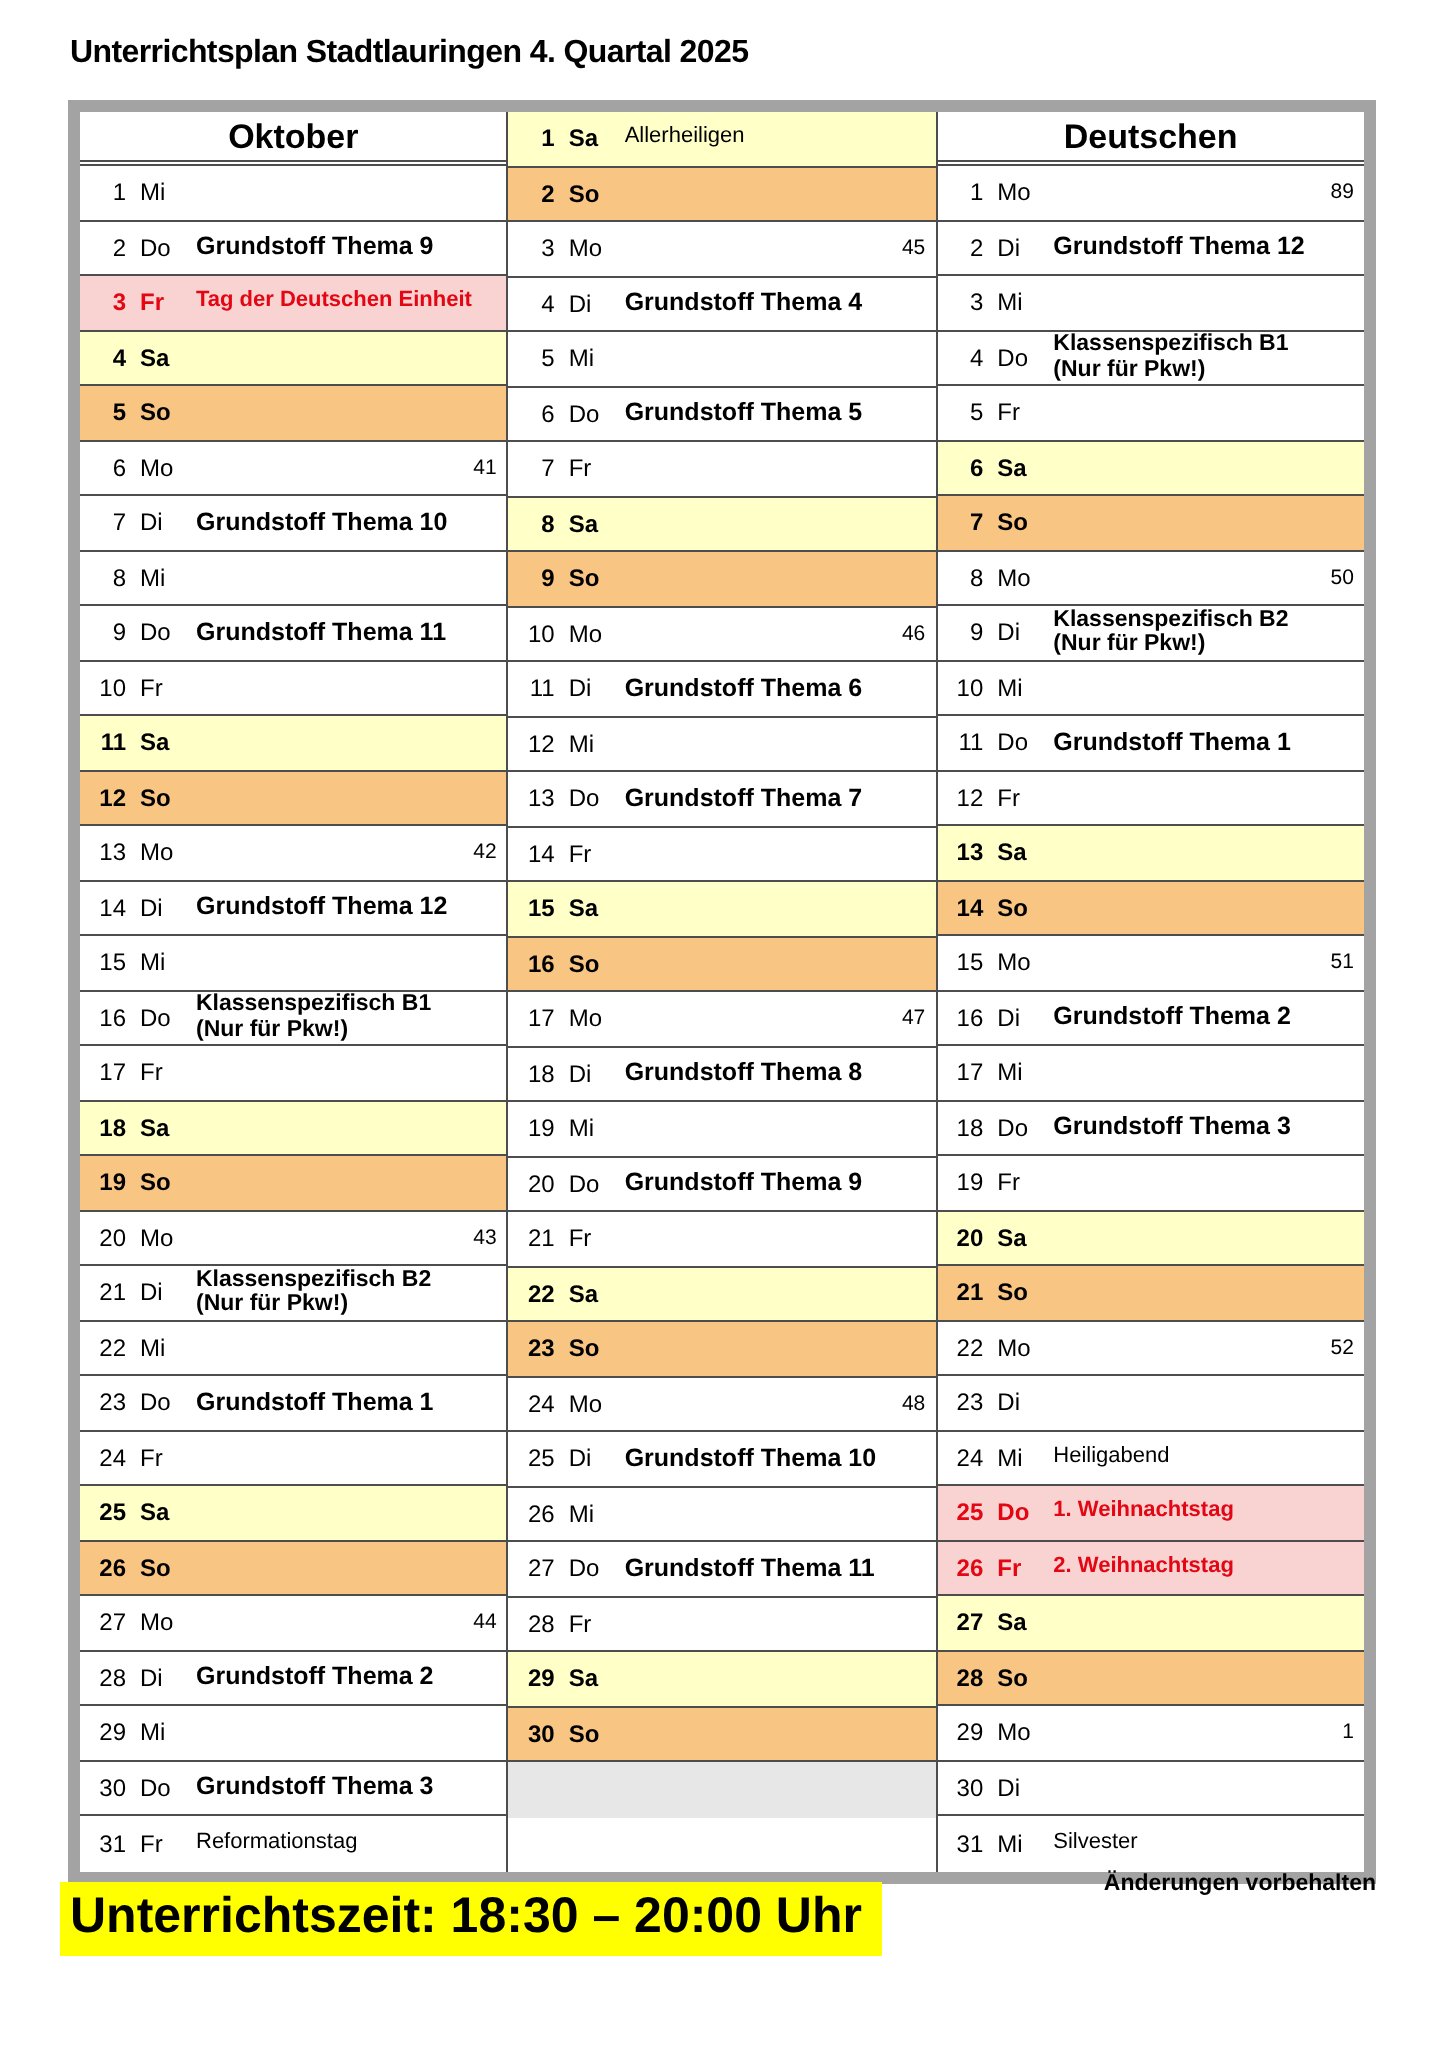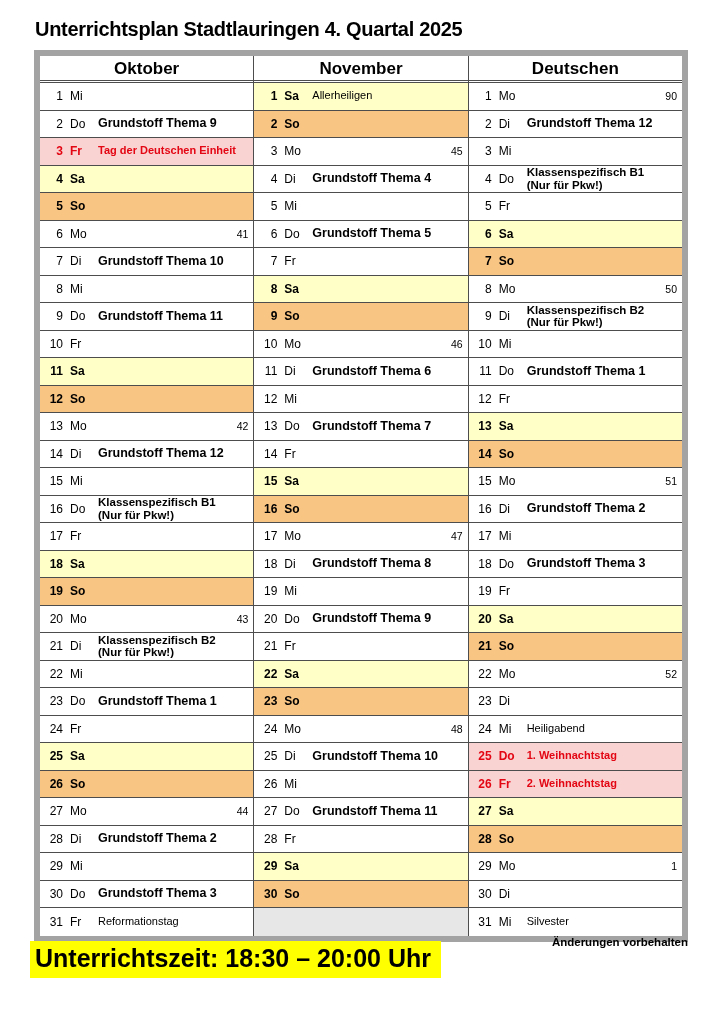--- a/index.html
+++ b/index.html
@@ -12,21 +12,21 @@
     height: 1024px;
     position: relative;
     font-family: "Liberation Sans", sans-serif;
     color: #000;
     overflow: hidden;
   }
   .page-title {
     position: absolute;
     left: 35px;
     top: 18px;
-    font-size: 20px;
+    font-size: 16px;
     font-weight: bold;
     letter-spacing: -0.3px;
     white-space: nowrap;
   }
   .cal-table {
     position: absolute;
     left: 34px;
     top: 50px;
     width: 654px;
     border: 6px solid #a3a3a3;
@@ -276,21 +276,20 @@
         <span class="day-wd">Do</span>
         <span class="day-ev bold">Grundstoff Thema 3</span>
       </div>
       <div class="day-row ">
         <span class="day-num">31</span>
         <span class="day-wd">Fr</span>
         <span class="day-ev plain">Reformationstag</span>
       </div>
     </div>
     <div class="month-col">
-      <div class="month-header">November</div>
       <div class="day-row sat">
         <span class="day-num">1</span>
         <span class="day-wd">Sa</span>
         <span class="day-ev plain">Allerheiligen</span>
       </div>
       <div class="day-row sun">
         <span class="day-num">2</span>
         <span class="day-wd">So</span>
         <span class="day-ev bold"></span>
       </div>
@@ -439,21 +438,21 @@
         <span class="day-ev bold"></span>
       </div>
       <div class="day-row empty"></div>
     </div>
     <div class="month-col">
       <div class="month-header">Deutschen</div>
       <div class="day-row ">
         <span class="day-num">1</span>
         <span class="day-wd">Mo</span>
         <span class="day-ev bold"></span>
-        <span class="week-num">90</span>
+        <span class="week-num">89</span>
       </div>
       <div class="day-row ">
         <span class="day-num">2</span>
         <span class="day-wd">Di</span>
         <span class="day-ev bold">Grundstoff Thema 12</span>
       </div>
       <div class="day-row ">
         <span class="day-num">3</span>
         <span class="day-wd">Mi</span>
         <span class="day-ev bold"></span>

